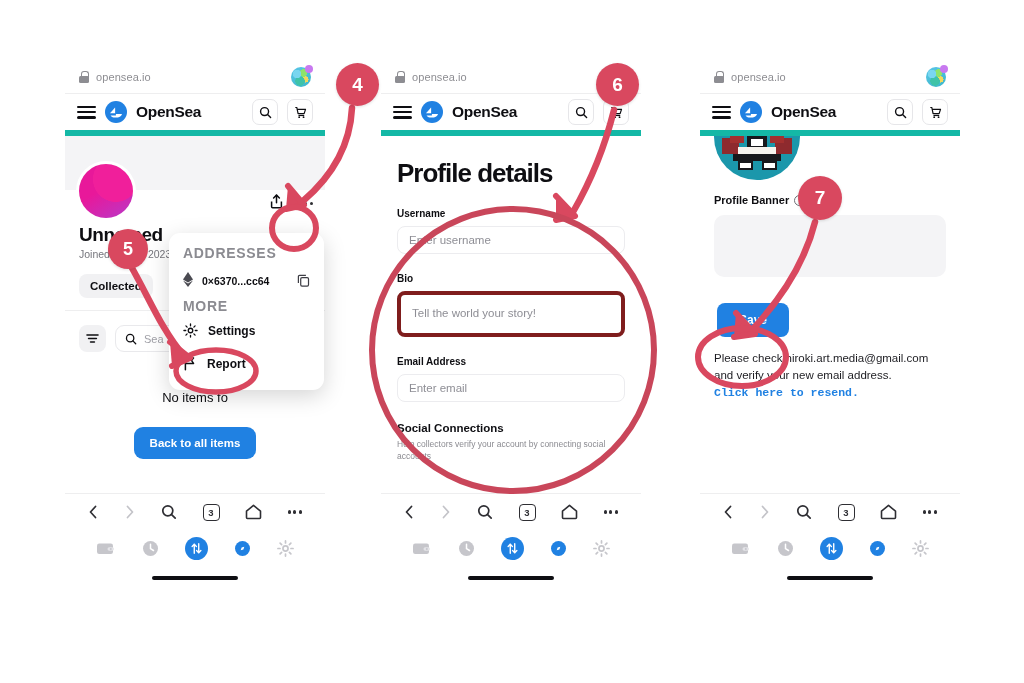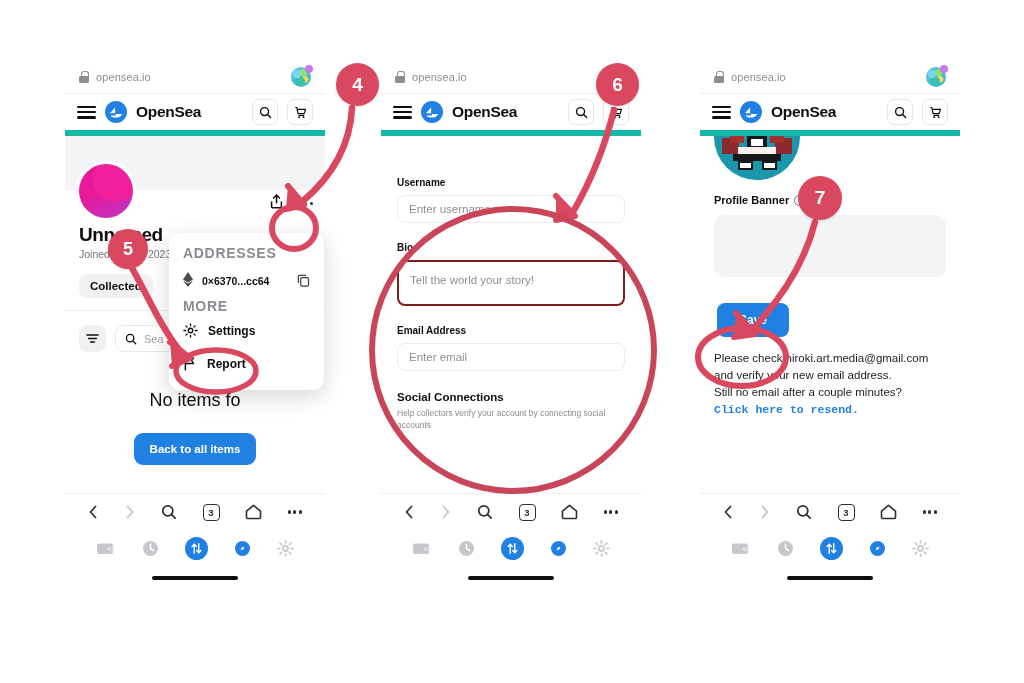--- a/index.html
+++ b/index.html
@@ -68,21 +68,21 @@
   .tab { font-size:11.5px; font-weight:bold; color:#0e0e12; padding:6px 11px; border-radius:8px; }
   .tab.active { background:#f1f1f3; }
   .tab.dim { color:#0e0e12; }
   .divider { height:1px; background:#eeeeef; margin-top:12px; }
   .filterrow { display:flex; gap:9px; padding:14px 14px 0; align-items:center; }
   .filter-btn { width:27px; height:27px; border-radius:8px; background:#f1f1f3;
                 display:flex; align-items:center; justify-content:center; flex:none; cursor:pointer; }
   .search-pill { flex:1; height:27px; border:1px solid #e9e9ec; border-radius:9px;
                  display:flex; align-items:center; gap:7px; padding:0 9px; }
   .search-pill span { font-size:11px; color:#a0a0a7; }
-  .empty-msg { text-align:center; font-size:18px; color:#0e0e12; margin-top:38px; }
+  .empty-msg { text-align:center; font-size:13px; color:#0e0e12; margin-top:38px; }
   .primary-btn { display:block; margin:22px auto 0; background:#2081e2; color:#fff;
                  font-size:11.5px; font-weight:bold; border:none; border-radius:9px;
                  padding:10px 16px; cursor:pointer; }
 
   
   .dropdown { position:absolute; left:104px; top:173px; width:155px; background:#fff;
               border-radius:11px; box-shadow:0 6px 22px rgba(0,0,0,.17); padding:12px 0 10px;
               z-index:40; }
   .dd-label { font-size:14px; font-weight:bold; letter-spacing:.7px; color:#8b8b91;
               padding:0 14px 0; }
@@ -92,21 +92,21 @@
   .dd-item span { font-size:12px; font-weight:bold; color:#0e0e12; }
   .dd-gap { height:11px; }
 
   
   .form-wrap { padding: 22px 16px 0; }
   .form-title { font-size:26px; font-weight:bold; color:#0e0e12; letter-spacing:-1px; }
   .f-label { font-size:10px; font-weight:bold; color:#0e0e12; margin-top:19px; }
   .f-input { margin-top:7px; height:28px; border:1px solid #ececef; border-radius:8px;
              display:flex; align-items:center; padding:0 11px; }
   .f-input span, .f-area span { font-size:11.5px; color:#8e8e95; }
-  .f-area { margin-top:7px; height:46px; border:2px solid #7f1d1d; border-radius:8px;
+  .f-area { margin-top:7px; height:46px; border:4px solid #7f1d1d; border-radius:8px;
             padding:8px 11px; }
   .f-sub-title { font-size:11.5px; font-weight:bold; color:#0e0e12; margin-top:20px; }
   .f-sub-help { font-size:8.5px; color:#8b8b91; margin-top:4px; line-height:1.45; }
 
   
   .pixel-av { width:86px; height:44px; margin:0 auto 0 14px; overflow:hidden; position:relative; }
   .pixel-av .pa { position:absolute; left:0; top:-42px; width:86px; height:86px;
                   border-radius:50%; background:#1b97ab; }
   .pa-el { position:absolute; }
   .banner-label { display:flex; align-items:center; gap:5px; padding:14px 14px 0; }
@@ -353,20 +353,21 @@
         <svg width="13" height="13" viewBox="0 0 14 14">
             <path d="M1.4 1.6h1.6l1.4 6.6h6.5l1.5-4.6H4" fill="none" stroke="#0e0e12" stroke-width="1.3" stroke-linejoin="round"></path>
             <path d="M4.8 10.2h6.2" stroke="#0e0e12" stroke-width="1.3"></path>
             <circle cx="5.6" cy="12" r="1" fill="#0e0e12"></circle>
             <circle cx="10.3" cy="12" r="1" fill="#0e0e12"></circle>
           </svg>
       </div>
     </div>
 
     <div class="form-wrap">
+      <div class="form-title">Profile details</div>
 
       <div class="f-label">Username</div>
       <div class="f-input">
         <span>Enter username</span>
       </div>
 
       <div class="f-label">Bio</div>
       <div class="f-area">
         <span>Tell the world your story!</span>
       </div>
@@ -490,21 +491,20 @@
       <span>Profile Banner</span>
       <span class="info-i">i</span>
     </div>
     <div class="banner-box"></div>
 
     <button class="save-btn">Save</button>
 
     <div class="verify-text">
       <div>Please check hiroki.art.media@gmail.com</div>
       <div>and verify your new email address.</div>
-      <div>Still no email after a couple minutes?</div>
       <div class="verify-link">Click here to resend.</div>
     </div>
 
     <div class="browser-bars">
       <div class="nav-row">
         <svg width="11" height="14" viewBox="0 0 11 14">
             <path d="M7.5 1.5L2.5 7l5 5.5" fill="none" stroke="#2e2e33" stroke-width="1.7" stroke-linecap="round" stroke-linejoin="round"></path>
           </svg>
         <svg width="11" height="14" viewBox="0 0 11 14">
             <path d="M3.5 1.5L8.5 7l-5 5.5" fill="none" stroke="#c3c3c8" stroke-width="1.7" stroke-linecap="round" stroke-linejoin="round"></path>

